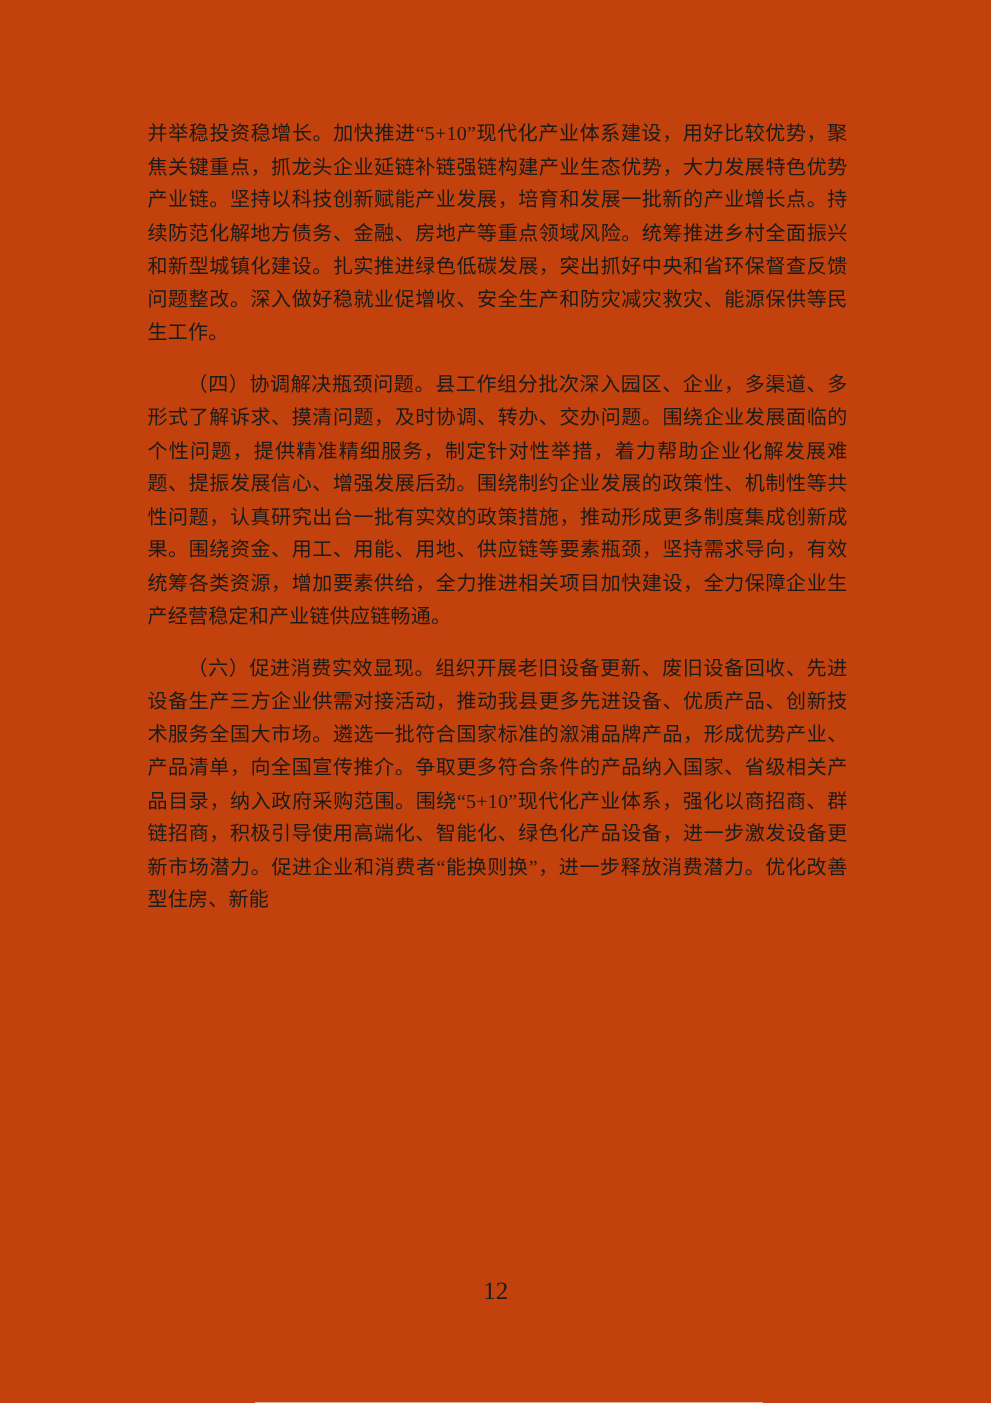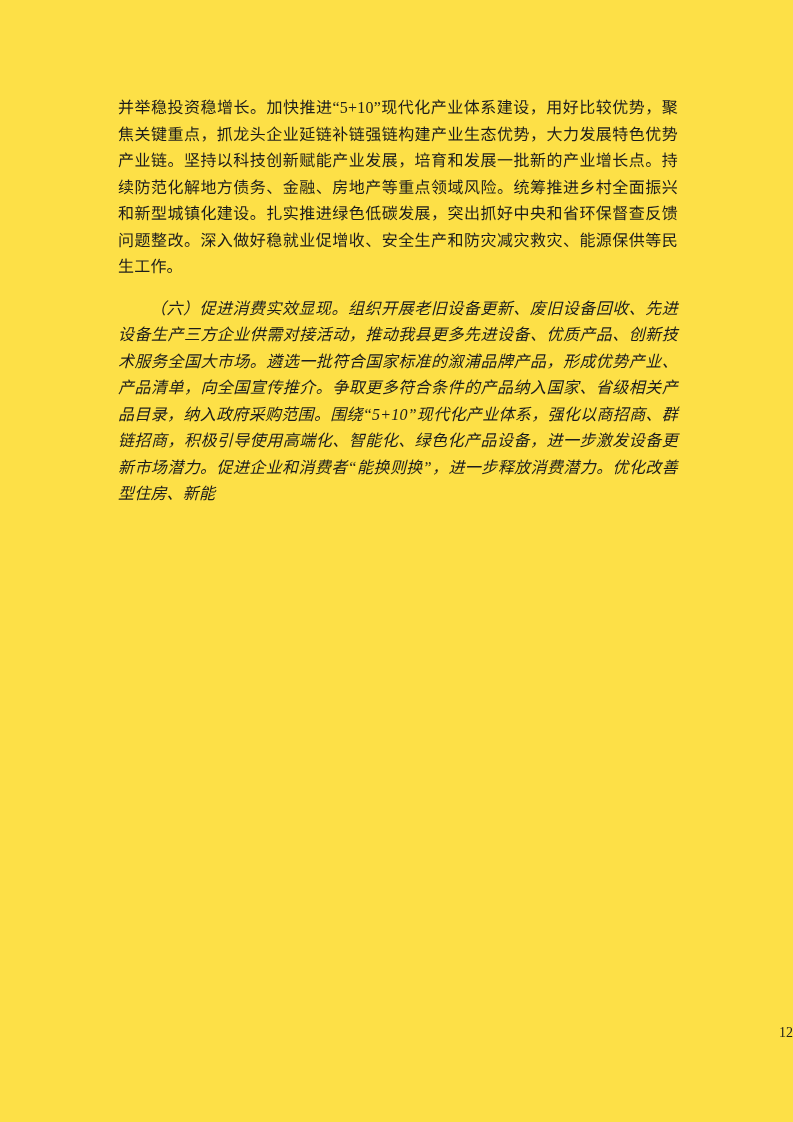--- a/index.html
+++ b/index.html
@@ -5,56 +5,56 @@
   html, body {
     margin: 0;
     padding: 0;
     background: #ffffff;
   }
   .page {
     position: relative;
     width: 793px;
     height: 1122px;
     margin: 0 auto;
-    background: #fde047;
+    background: #c2410c;
     box-sizing: border-box;
     padding: 95px 115px 0 118px;
     overflow: hidden;
     font-family: "Liberation Serif", "DejaVu Serif", serif;
     font-size: 16px;
     line-height: 26.5px;
     color: #1c1c1c;
     text-align: justify;
     text-justify: inter-ideograph;
     letter-spacing: 0.2px;
   }
   .para {
     margin: 0 0 15px 0;
     word-break: break-all;
   }
   .para.indented {
     text-indent: 2em;
   }
   .para:last-of-type {
     margin-bottom: 0;
-    font-style: italic;
   }
   .page-number {
     position: absolute;
     left: 0;
     right: 0;
     top: 1024px;
-    text-align: right;
-    font-size: 14px;
+    text-align: center;
+    font-size: 20px;
     line-height: 18px;
     letter-spacing: 0;
     color: #1c1c1c;
   }
 </style>
 </head>
 <body>
 
 <div class="page">
   <p class="para">并举稳投资稳增长。加快推进“5+10”现代化产业体系建设，用好比较优势，聚焦关键重点，抓龙头企业延链补链强链构建产业生态优势，大力发展特色优势产业链。坚持以科技创新赋能产业发展，培育和发展一批新的产业增长点。持续防范化解地方债务、金融、房地产等重点领域风险。统筹推进乡村全面振兴和新型城镇化建设。扎实推进绿色低碳发展，突出抓好中央和省环保督查反馈问题整改。深入做好稳就业促增收、安全生产和防灾减灾救灾、能源保供等民生工作。</p>
+  <p class="para indented">（四）协调解决瓶颈问题。县工作组分批次深入园区、企业，多渠道、多形式了解诉求、摸清问题，及时协调、转办、交办问题。围绕企业发展面临的个性问题，提供精准精细服务，制定针对性举措，着力帮助企业化解发展难题、提振发展信心、增强发展后劲。围绕制约企业发展的政策性、机制性等共性问题，认真研究出台一批有实效的政策措施，推动形成更多制度集成创新成果。围绕资金、用工、用能、用地、供应链等要素瓶颈，坚持需求导向，有效统筹各类资源，增加要素供给，全力推进相关项目加快建设，全力保障企业生产经营稳定和产业链供应链畅通。</p>
   <p class="para indented">（六）促进消费实效显现。组织开展老旧设备更新、废旧设备回收、先进设备生产三方企业供需对接活动，推动我县更多先进设备、优质产品、创新技术服务全国大市场。遴选一批符合国家标准的溆浦品牌产品，形成优势产业、产品清单，向全国宣传推介。争取更多符合条件的产品纳入国家、省级相关产品目录，纳入政府采购范围。围绕“5+10”现代化产业体系，强化以商招商、群链招商，积极引导使用高端化、智能化、绿色化产品设备，进一步激发设备更新市场潜力。促进企业和消费者“能换则换”，进一步释放消费潜力。优化改善型住房、新能</p>
 
   <div class="page-number">12</div>
 </div>
 
 </body></html>

